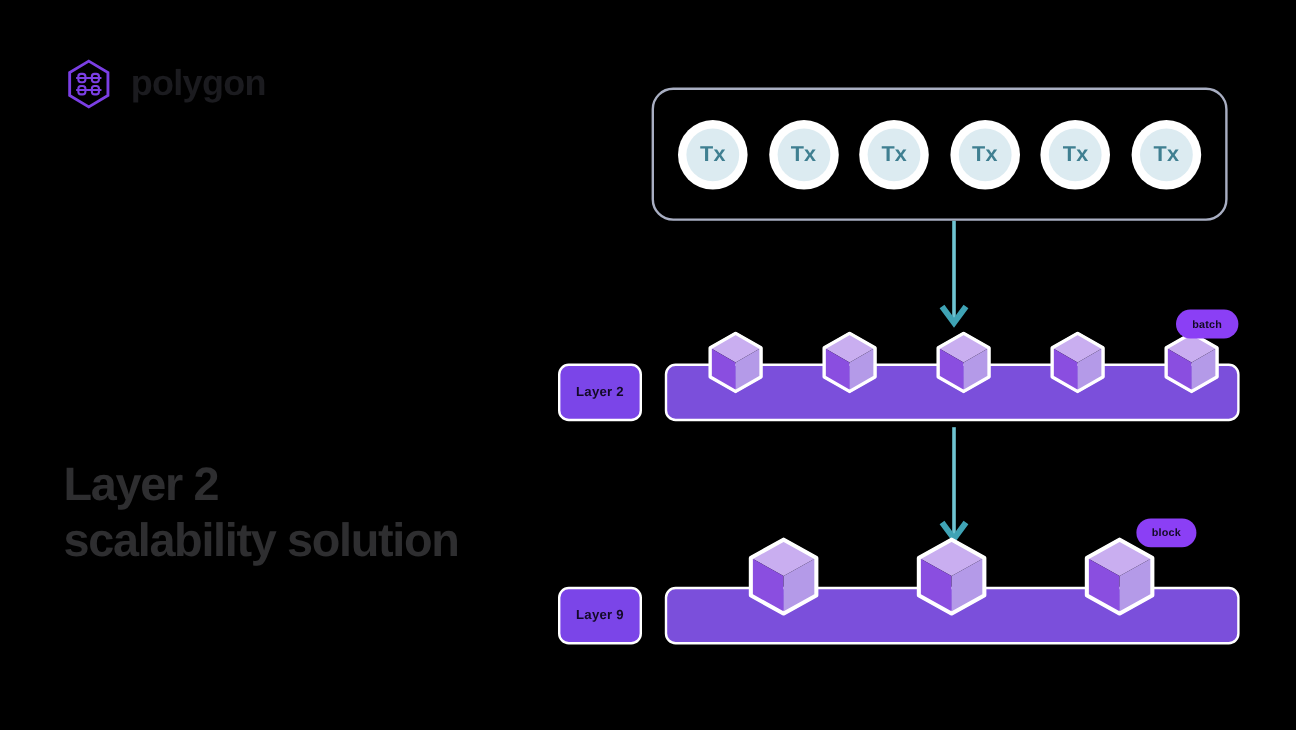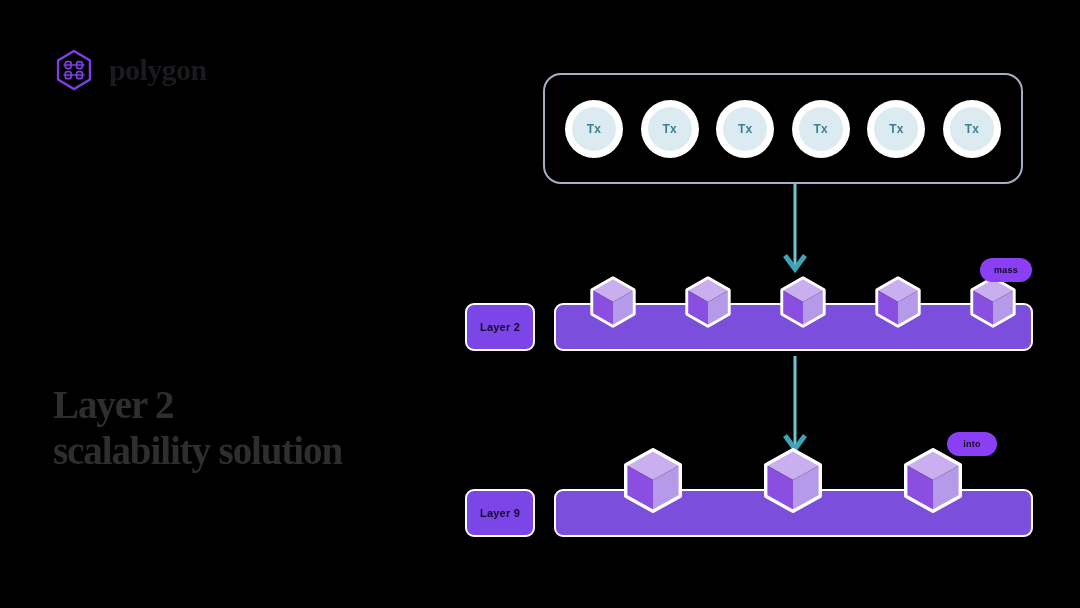--- a/index.html
+++ b/index.html
@@ -15,21 +15,20 @@
     font-family: "Liberation Sans", sans-serif;
     position: relative;
   }
 
   
   .left-panel {
     position: absolute;
     left: 0; top: 0;
     width: 470px;
     height: 608px;
-    font-family: Liberation Serif, serif;
   }
 
   .brand {
     position: absolute;
     left: 52px;
     top: 48px;
     display: flex;
     align-items: center;
     gap: 13px;
   }
@@ -108,21 +107,21 @@
   }
 
   .tx-inner {
     width: 44px;
     height: 44px;
     border-radius: 50%;
     background: #dcebf1;
     display: flex;
     align-items: center;
     justify-content: center;
-    font-size: 12px;
+    font-size: 18px;
     font-weight: 700;
     color: #3f7f91;
     letter-spacing: 0.2px;
   }
 
   
   .arrow {
     position: absolute;
     left: 328px;
     width: 24px;
@@ -340,15 +339,15 @@
       <svg width="64" height="72" viewBox="0 0 64 72">
         <path d="M32 3 L59 18 L59 49 L32 64 L5 49 L5 18 Z" fill="none" stroke="#ffffff" stroke-width="4" stroke-linejoin="round"></path>
         <path d="M32 3 L59 18 L32 33 L5 18 Z" fill="#c9aef0"></path>
         <path d="M5 18 L32 33 L32 64 L5 49 Z" fill="#8a4ee0"></path>
         <path d="M59 18 L59 49 L32 64 L32 33 Z" fill="#b49ae8"></path>
         <path d="M32 3 L59 18 L59 49 L32 64 L5 49 L5 18 Z" fill="none" stroke="#ffffff" stroke-width="2.8" stroke-linejoin="round"></path>
       </svg>
     </div>
   </div>
 
-  <div class="pill pill-batch">mass</div>
-  <div class="pill pill-block">into</div>
+  <div class="pill pill-batch">batch</div>
+  <div class="pill pill-block">block</div>
 </div>
 
 </body></html>

